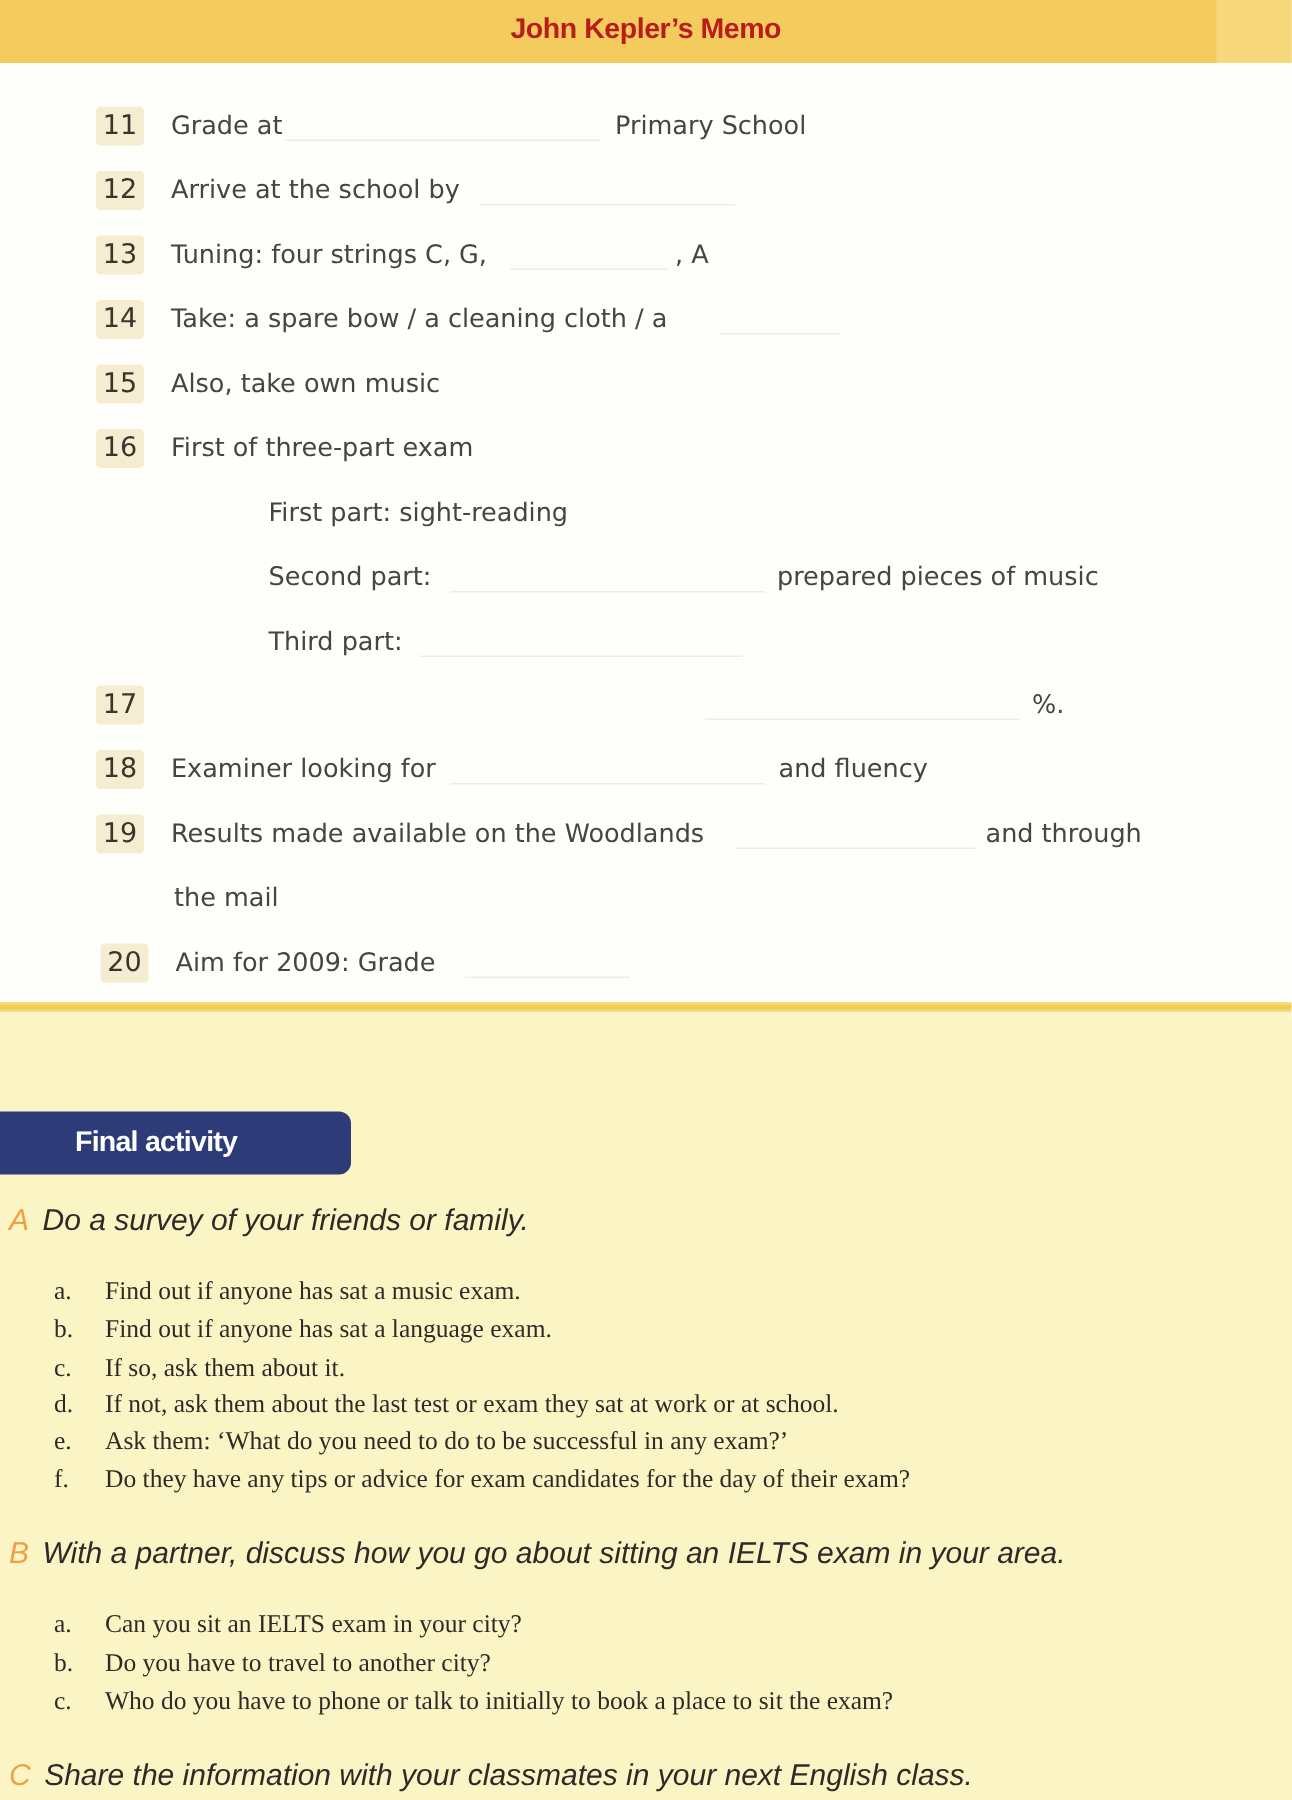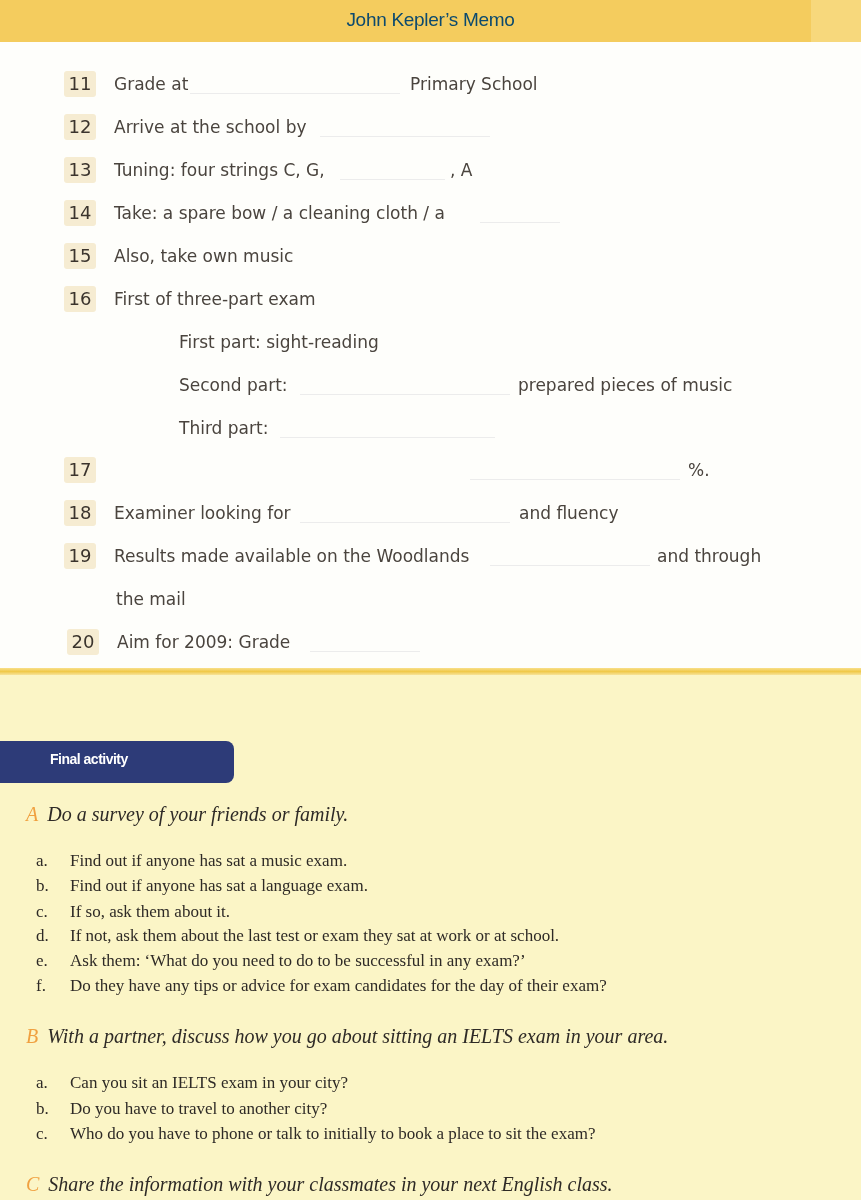--- a/index.html
+++ b/index.html
@@ -1,29 +1,29 @@
 <!DOCTYPE html>
 <html><head>
 <meta charset="utf-8">
 <style>
   html, body { margin:0; padding:0; }
   body { width:861px; height:1200px; position:relative; overflow:hidden; background:#fdfdf8; font-family:"DejaVu Sans", sans-serif; color:#3a3530; }
   .header { position:absolute; left:0; top:0; width:861px; height:42px; background:#f4cc5e; }
   .header .right { position:absolute; right:0; top:0; width:50px; height:42px; background:#f7d87c; }
-  .header .title { position:absolute; left:0; width:861px; top:9px; text-align:center; font-family:"Liberation Sans", sans-serif; font-weight:normal; font-size:19px; color:#0c4a6e; letter-spacing:-0.3px; }
+  .header .title { position:absolute; left:0; width:861px; top:9px; text-align:center; font-family:"Liberation Sans", sans-serif; font-weight:bold; font-size:19px; color:#b91c1c; letter-spacing:-0.3px; }
   .memo { position:absolute; left:0; top:42px; width:861px; height:626px; background:#fefefb; }
   .row { position:absolute; left:0; height:30px; font-size:17px; color:#4a443e; white-space:nowrap; }
   .num { position:absolute; left:64px; width:32px; height:26px; background:#f6ecd2; border-radius:3px; text-align:center; line-height:26px; font-size:18px; color:#3b342d; }
   .txt { position:absolute; top:3px; }
   .blank { position:absolute; top:22px; height:1px; background:#ececec; }
   .divider { position:absolute; left:0; top:668px; width:861px; height:7px; background:linear-gradient(#f9e08a,#f0c94a,#f7e39a); }
   .lower { position:absolute; left:0; top:675px; width:861px; height:525px; background:#fbf5c6; }
   .fa-badge { position:absolute; left:0; top:741px; width:234px; height:42px; background:#2d3b78; border-radius:0 8px 8px 0; }
-  .fa-badge span { position:absolute; left:50px; top:10px; font-family:"Liberation Sans", sans-serif; font-weight:bold; font-size:14px; color:#fff; letter-spacing:-0.5px; }
-  .task { position:absolute; left:6px; font-family:Liberation Serif, serif; font-style:italic; font-size:20px; color:#2e2a26; white-space:nowrap;margin-left:20px; }
+  .fa-badge span { position:absolute; left:50px; top:10px; font-family:"Liberation Sans", sans-serif; font-weight:bold; font-size:19px; color:#fff; letter-spacing:-0.5px; }
+  .task { position:absolute; left:6px; font-family:Liberation Sans, sans-serif; font-style:italic; font-size:20px; color:#2e2a26; white-space:nowrap; }
   .task .letter { color:#f0a040; margin-right:9px; }
   .sub { position:absolute; left:36px; font-family:"Liberation Serif", serif; font-size:17px; color:#2e2a26; white-space:nowrap; }
   .sub .lbl { display:inline-block; width:34px; }
 </style>
 </head>
 <body>
 
 <div class="header">
   <div class="right"></div>
   <div class="title">John Kepler’s Memo</div>

